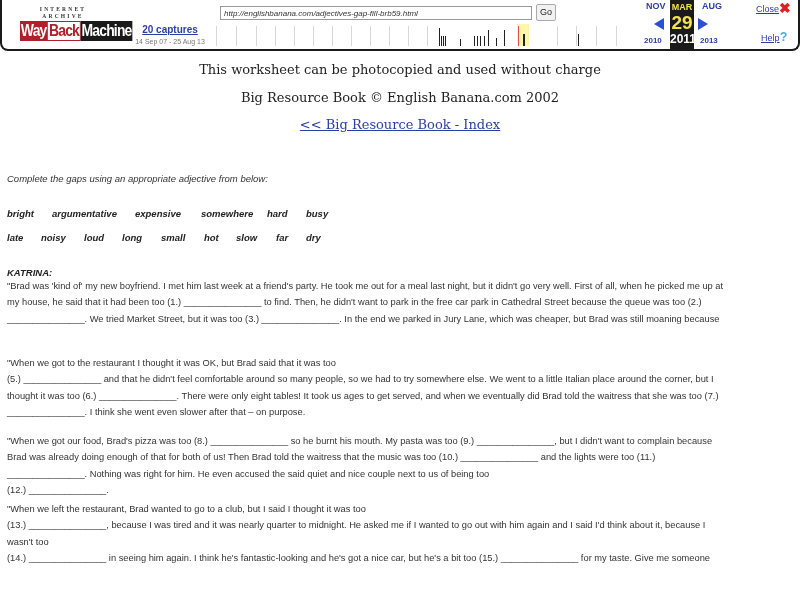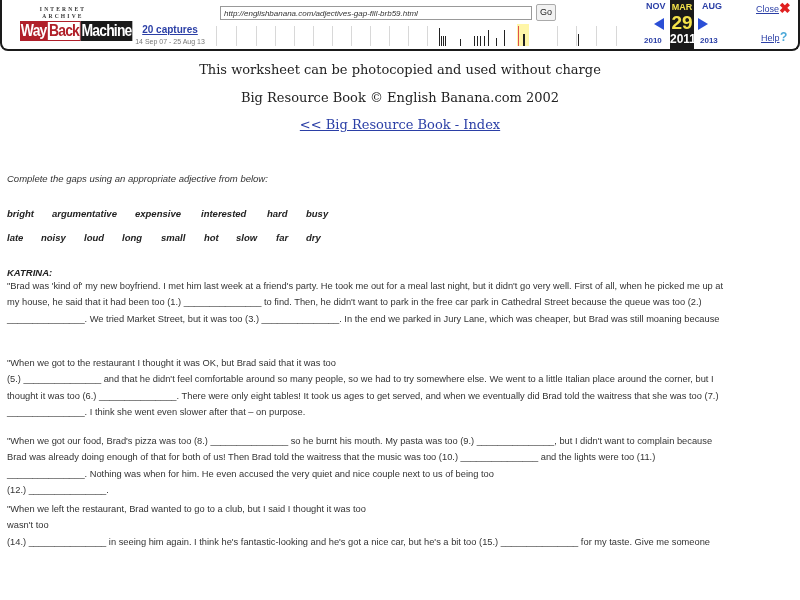--- a/index.html
+++ b/index.html
@@ -174,21 +174,21 @@
 <div class="serif-line" style="top:117px">
   <span class="idx-link">&lt;&lt; Big Resource Book - Index</span>
 </div>
 
 <div class="instr">Complete the gaps using an appropriate adjective from below:</div>
 
 <div class="wordrow" style="top:208px">
   <span style="left:0px">bright</span>
   <span style="left:45px">argumentative</span>
   <span style="left:128px">expensive</span>
-  <span style="left:194px">interested</span>
+  <span style="left:194px">somewhere</span>
   <span style="left:260px">hard</span>
   <span style="left:299px">busy</span>
 </div>
 <div class="wordrow" style="top:232px">
   <span style="left:0px">late</span>
   <span style="left:34px">noisy</span>
   <span style="left:77px">loud</span>
   <span style="left:115px">long</span>
   <span style="left:154px">small</span>
   <span style="left:197px">hot</span>
@@ -208,21 +208,22 @@
 <div class="para" style="top:355px">
   <span class="ln">"When we got to the restaurant I thought it was OK, but Brad said that it was too</span>
   <span class="ln">(5.) _______________ and that he didn't feel comfortable around so many people, so we had to try somewhere else. We went to a little Italian place around the corner, but I</span>
   <span class="ln">thought it was too (6.) _______________. There were only eight tables! It took us ages to get served, and when we eventually did Brad told the waitress that she was too (7.)</span>
   <span class="ln">_______________. I think she went even slower after that – on purpose.</span>
 </div>
 
 <div class="para" style="top:433px">
   <span class="ln">"When we got our food, Brad's pizza was too (8.) _______________ so he burnt his mouth. My pasta was too (9.) _______________, but I didn't want to complain because</span>
   <span class="ln">Brad was already doing enough of that for both of us! Then Brad told the waitress that the music was too (10.) _______________ and the lights were too (11.)</span>
-  <span class="ln">_______________. Nothing was when for him. He even accused the very quiet and nice couple next to us of being too</span>
+  <span class="ln">_______________. Nothing was right for him. He even accused the said quiet and nice couple next to us of being too</span>
   <span class="ln">(12.) _______________.</span>
 </div>
 
 <div class="para" style="top:501px">
   <span class="ln">"When we left the restaurant, Brad wanted to go to a club, but I said I thought it was too</span>
+  <span class="ln">(13.) _______________, because I was tired and it was nearly quarter to midnight. He asked me if I wanted to go out with him again and I said I'd think about it, because I</span>
   <span class="ln">wasn't too</span>
   <span class="ln">(14.) _______________ in seeing him again. I think he's fantastic-looking and he's got a nice car, but he's a bit too (15.) _______________ for my taste. Give me someone</span>
 </div>
 
 </body></html>

